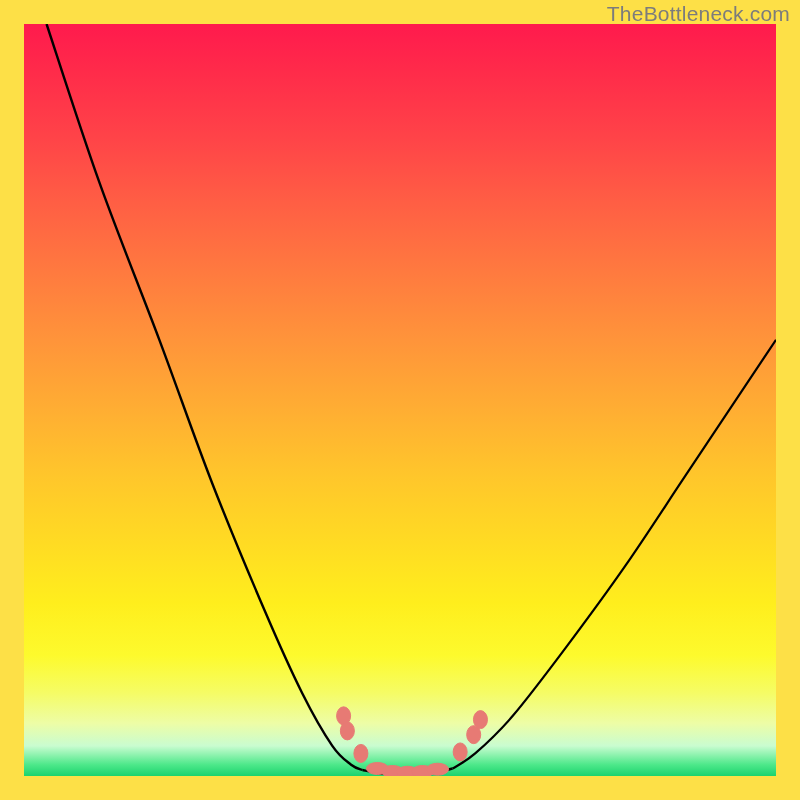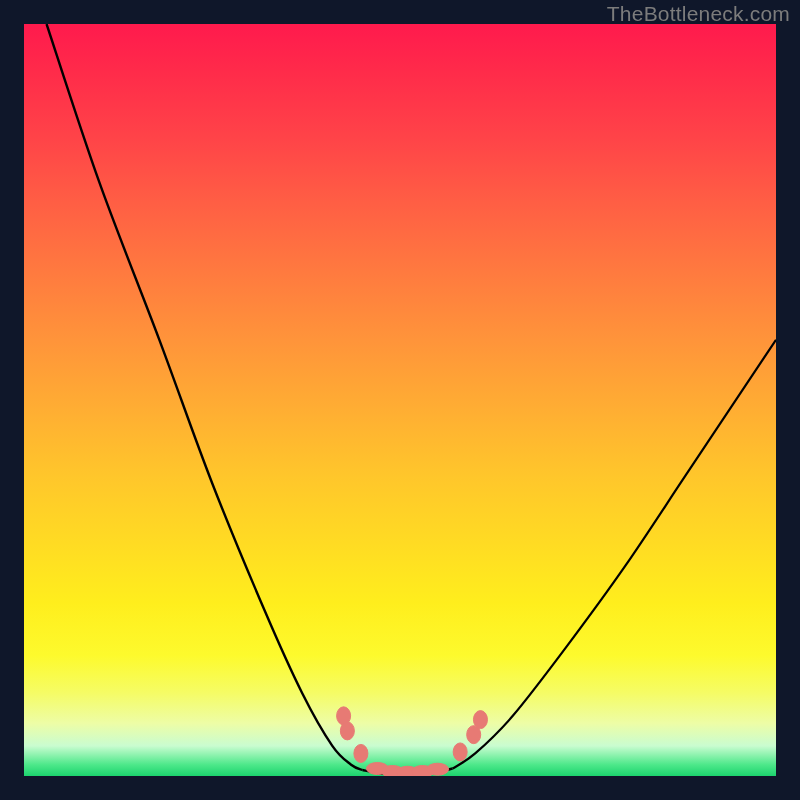--- a/index.html
+++ b/index.html
@@ -11,21 +11,21 @@
     position: relative;
     overflow: hidden;
     font-family: Arial, sans-serif;
   }
   .frame {
     position: absolute;
     top: 0;
     left: 0;
     width: 800px;
     height: 800px;
-    background: #0f172a;
+    background: #fde047;
   }
   .plot-area {
     position: absolute;
     top: 24px;
     left: 24px;
     width: 752px;
     height: 752px;
     background: linear-gradient(to bottom,
       #ff1a4d 0%,
       #ff2a4a 6%,

